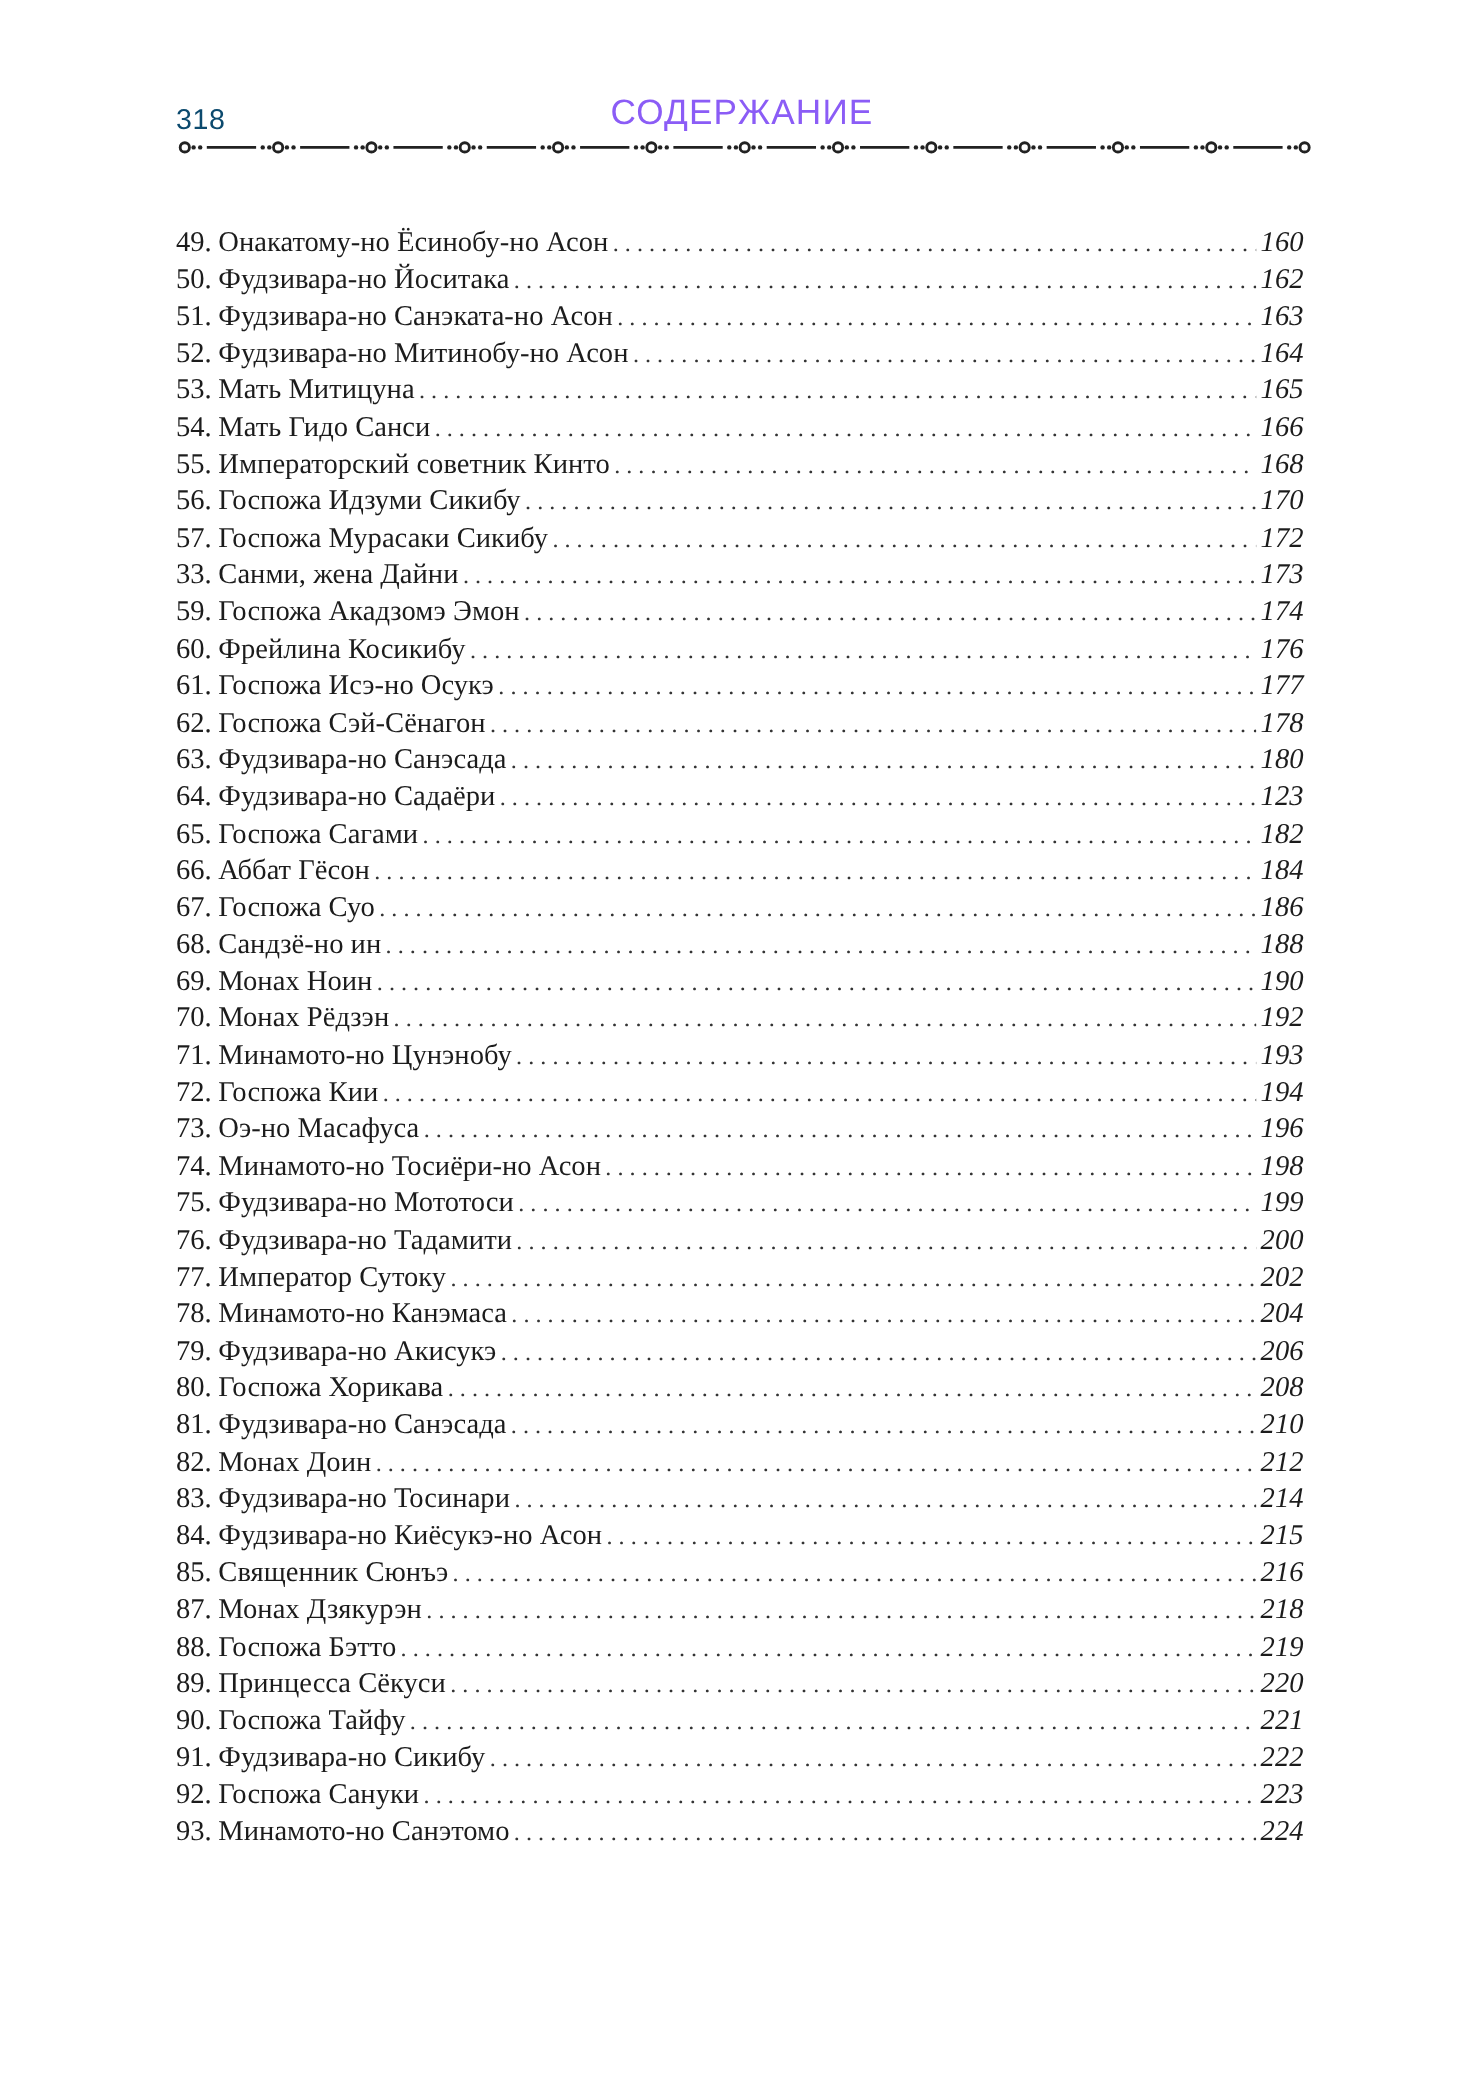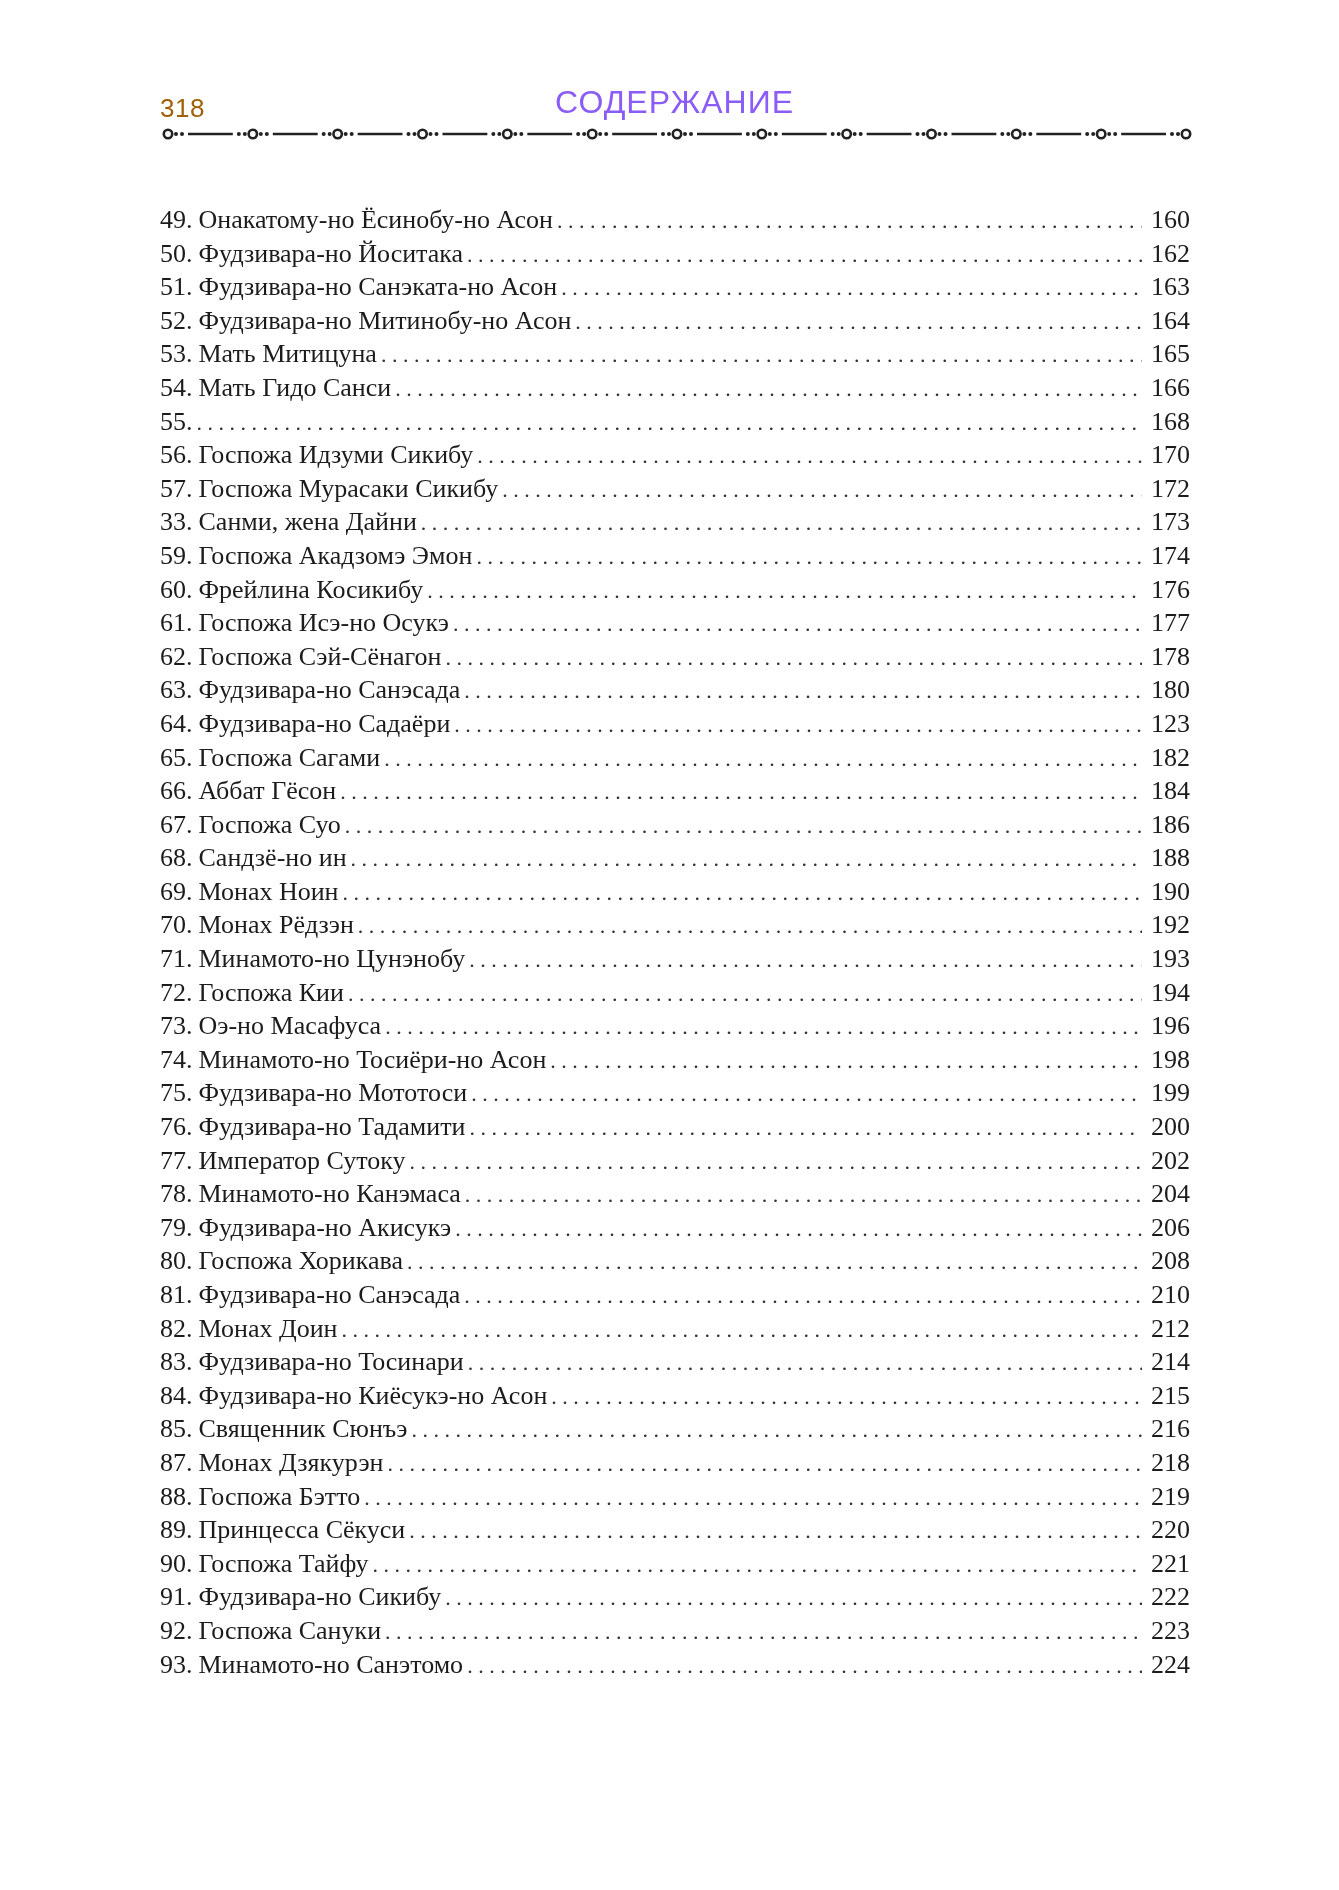--- a/index.html
+++ b/index.html
@@ -1,20 +1,20 @@
 <!DOCTYPE html>
 <html><head>
 <meta charset="utf-8">
 <style>
   html, body { margin: 0; padding: 0; background: #ffffff; }
   body { width: 1339px; height: 1890px; position: relative; overflow: hidden; }
   .page-number {
     position: absolute; left: 160px; top: 93px;
     font-family: "Liberation Sans", "DejaVu Sans", sans-serif;
-    font-size: 26px; color: #a16207; letter-spacing: 0.5px;
+    font-size: 26px; color: #0c4a6e; letter-spacing: 0.5px;
   }
   .page-title {
     position: absolute; left: 0; right: 0; top: 84px; text-align: center;
     font-family: "Liberation Sans", "DejaVu Sans", sans-serif;
     font-size: 32px; color: #8b5cf6; letter-spacing: 1px; padding-left: 10px;
   }
   .ornament {
     position: absolute; left: 158px; top: 126px; width: 1038px; height: 16px;
   }
   .toc {
@@ -29,21 +29,21 @@
   .toc-num { flex: none; }
   .toc-label { flex: none; padding-left: 6px; }
   .toc-leader {
     flex: 1 1 auto; overflow: hidden; margin: 0 4px 0 4px;
     color: #333; letter-spacing: 5.2px; font-size: 22px;
   }
   .toc-leader::before {
     content: ". . . . . . . . . . . . . . . . . . . . . . . . . . . . . . . . . . . . . . . . . . . . . . . . . . . . . . . . . . . . . . . . . . . . . . . . . . . . . . . . . . . . . . . . . . . . . .";
     letter-spacing: 0;
   }
-  .toc-page { flex: none; text-align: right; min-width: 44px; }
+  .toc-page { flex: none; min-width: 44px; font-style: italic; }
 </style>
 </head>
 <body>
 
 <div class="page-number">318</div>
 <div class="page-title">СОДЕРЖАНИЕ</div>
 
 <svg class="ornament" viewBox="0 0 1038 16" preserveAspectRatio="none" id="ornament">
     <circle cx="10" cy="8" r="4.2" fill="none" stroke="#222" stroke-width="2.6"></circle>
     <circle cx="18" cy="8" r="2" fill="#222"></circle>
@@ -152,20 +152,21 @@
     <span class="toc-page">165</span>
   </div>
     <div class="toc-row">
     <span class="toc-num">54.</span>
     <span class="toc-label">Мать Гидо Санси</span>
     <span class="toc-leader"></span>
     <span class="toc-page">166</span>
   </div>
     <div class="toc-row">
     <span class="toc-num">55.</span>
+    <span class="toc-label">Императорский советник Кинто</span>
     <span class="toc-leader"></span>
     <span class="toc-page">168</span>
   </div>
     <div class="toc-row">
     <span class="toc-num">56.</span>
     <span class="toc-label">Госпожа Идзуми Сикибу</span>
     <span class="toc-leader"></span>
     <span class="toc-page">170</span>
   </div>
     <div class="toc-row">

